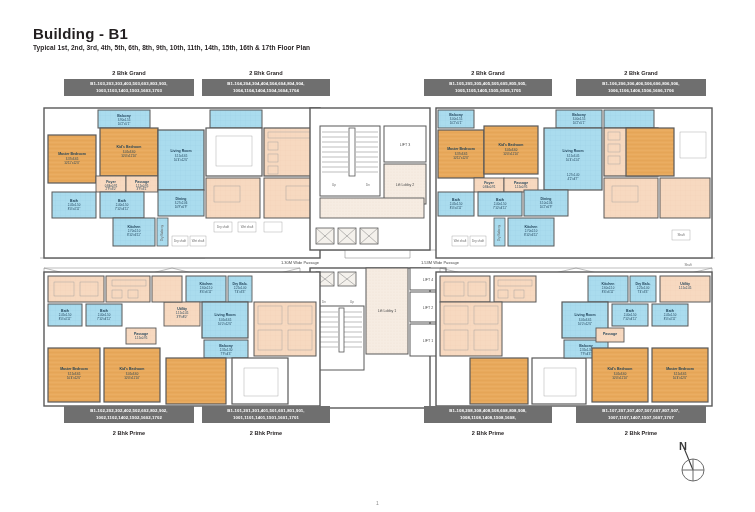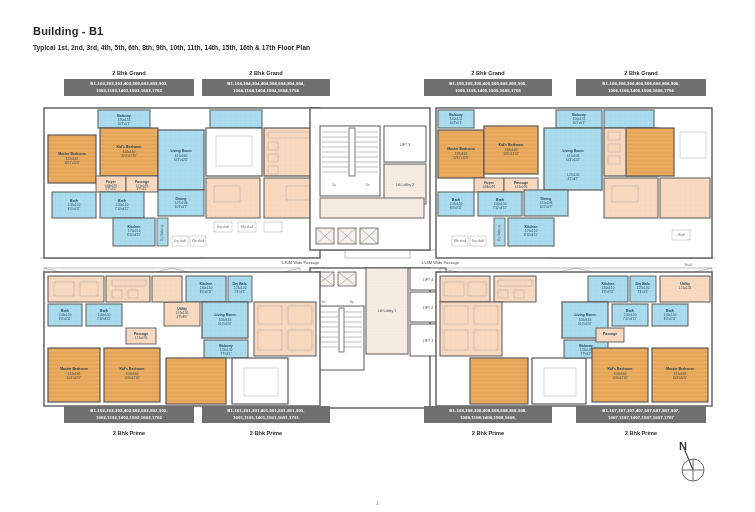--- a/index.html
+++ b/index.html
@@ -6,21 +6,21 @@
   body{
     width:755px;height:512px;overflow:hidden;position:relative;
     font-family:"Liberation Sans","DejaVu Sans",sans-serif;
     color:#231f20;
   }
   #page{position:absolute;inset:0;}
 
   
   .title{
     position:absolute;left:33px;top:25px;
-    font-size:11px;font-weight:bold;letter-spacing:.2px;color:#231f20;
+    font-size:15px;font-weight:bold;letter-spacing:.2px;color:#231f20;
   }
   .subtitle{
     position:absolute;left:33px;top:44px;
     font-size:6.6px;font-weight:bold;letter-spacing:.05px;color:#231f20;white-space:nowrap;
   }
 
   
   .plaque{
     position:absolute;background:#6f6f6f;color:#ffffff;
     font-size:4.3px;font-weight:bold;line-height:1.55;

